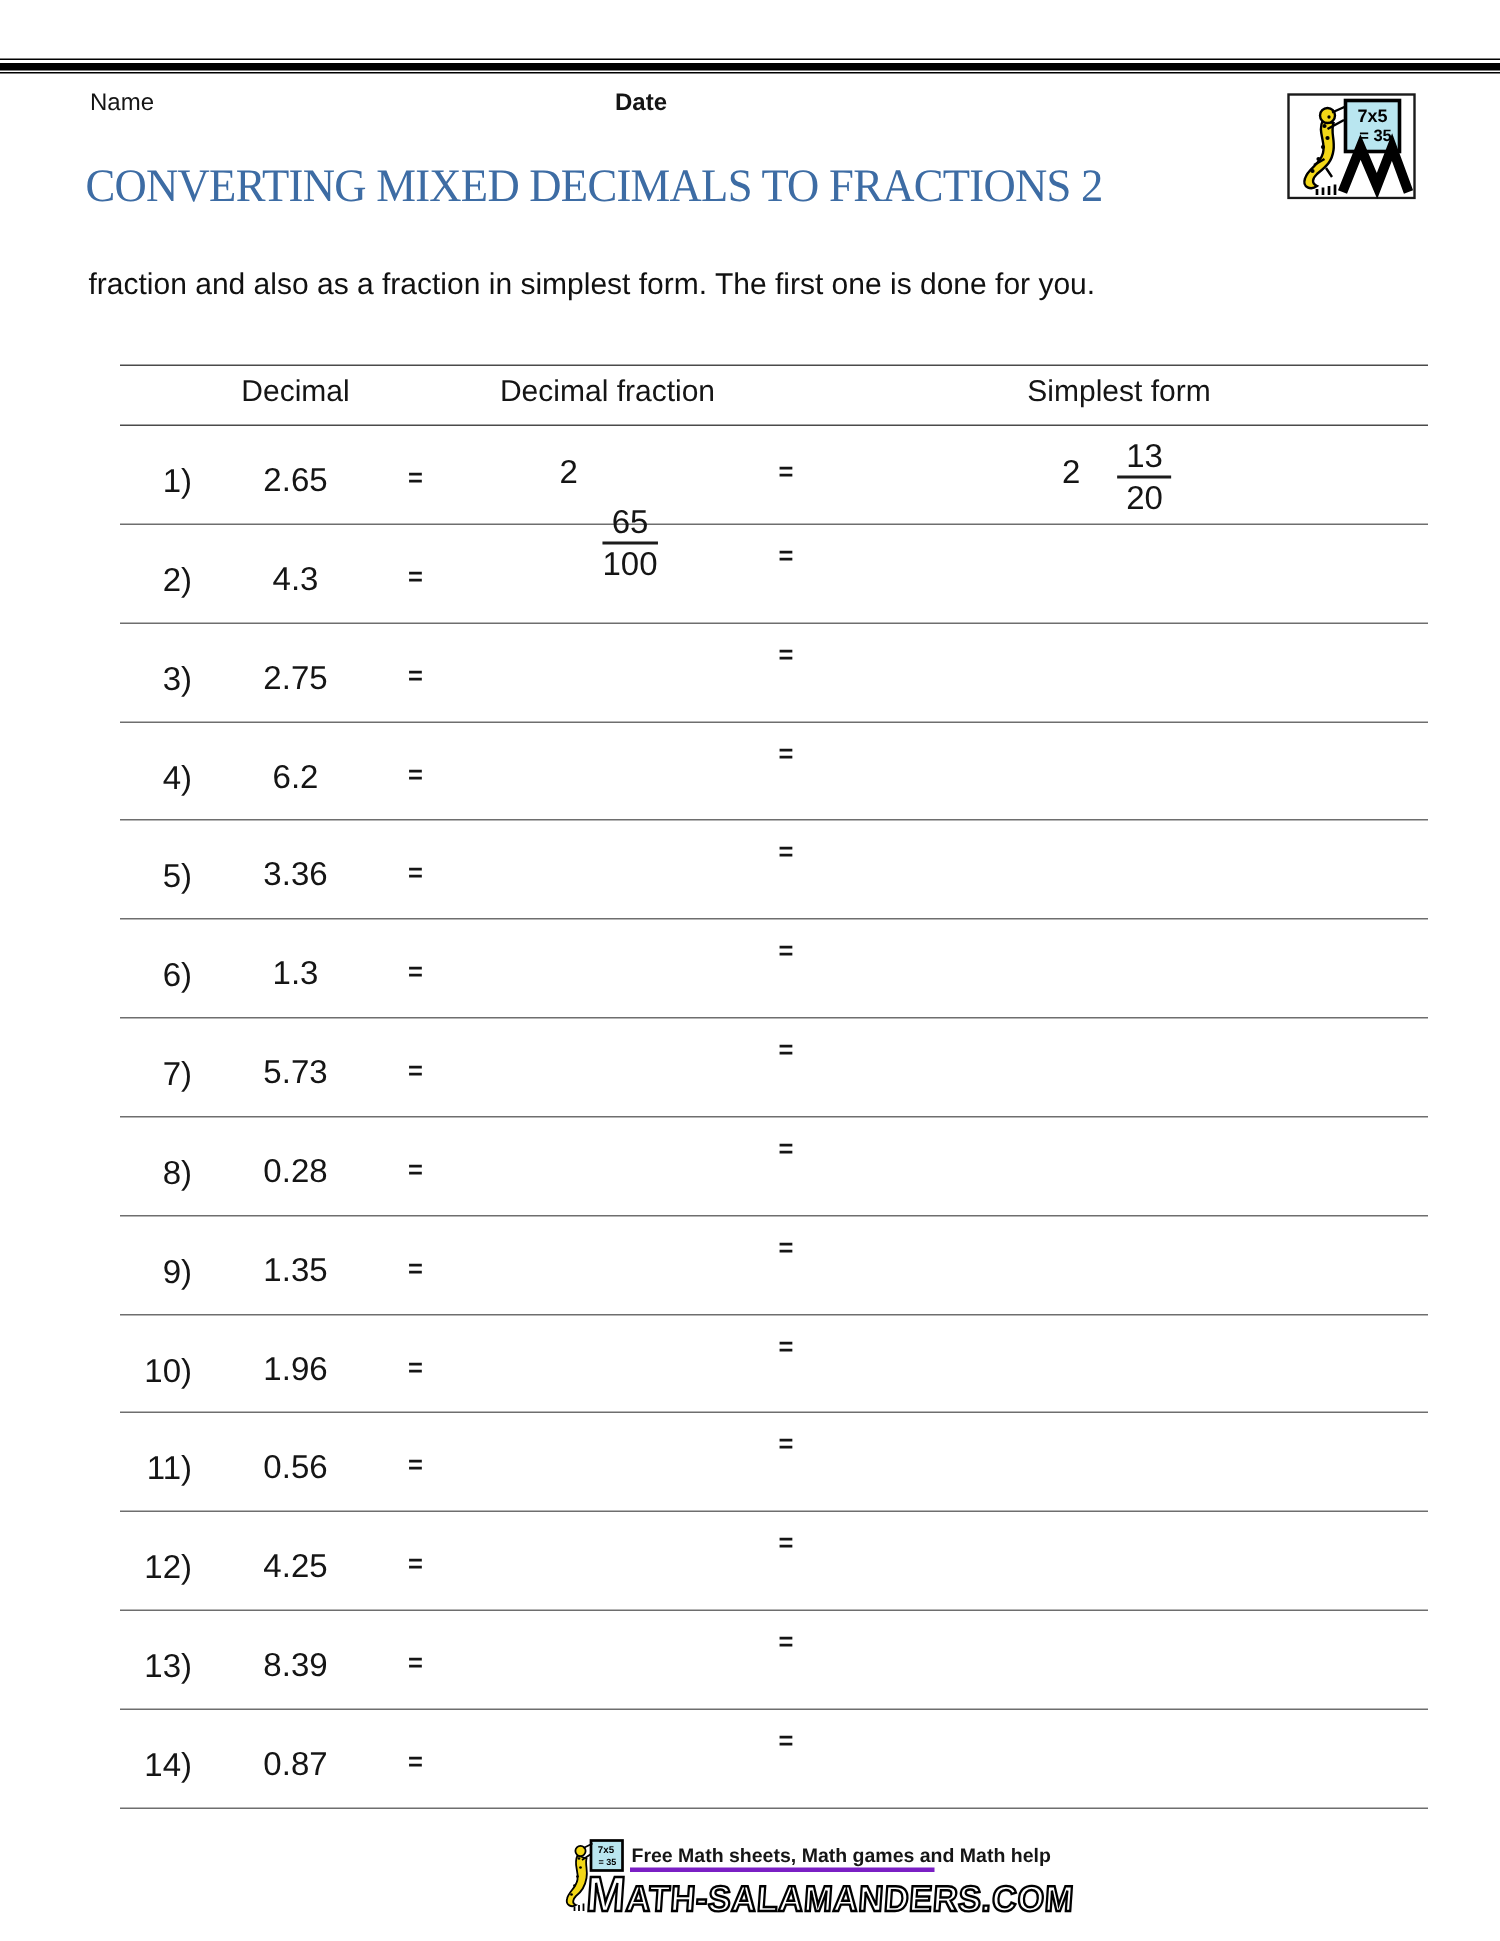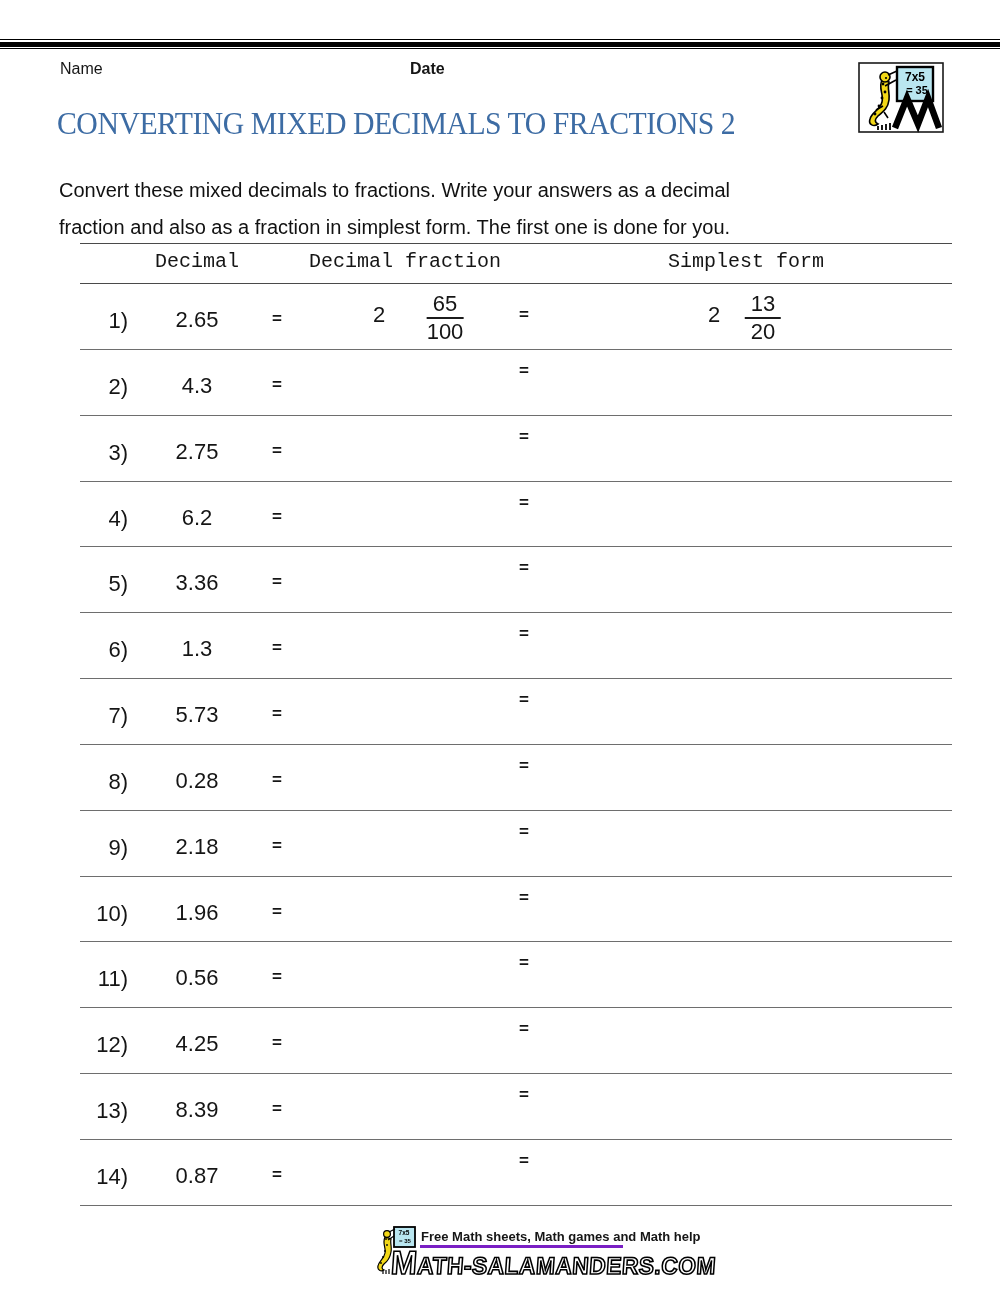--- a/index.html
+++ b/index.html
@@ -22,34 +22,34 @@
     color:#3d6ca4;letter-spacing:-0.5px;white-space:nowrap;
     transform:scaleX(0.96);transform-origin:left;
   }
   .instructions{
     position:absolute;left:59px;top:172px;font-size:20px;line-height:37px;color:#111;
   }
 
   
   .tbl-line{position:absolute;left:80px;width:872px;height:0;border-top:1.5px solid #4a4a4a;}
   .tbl-header{position:absolute;left:80px;top:248px;width:872px;height:35px;font-size:20px;}
-  .tbl-header .hdr{position:absolute;top:2px;transform:translateX(-50%);white-space:nowrap;font-family:Liberation Mono, monospace;}
+  .tbl-header .hdr{position:absolute;top:2px;transform:translateX(-50%);white-space:nowrap;}
 
   .rows{position:absolute;left:80px;top:284px;width:872px;}
   .trow{position:relative;width:872px;height:65.85px;border-bottom:1.4px solid #6e6e6e;box-sizing:border-box;}
   .trow .rownum{position:absolute;left:6px;top:24px;width:42px;text-align:right;font-size:22px;}
   .trow .dec{position:absolute;left:77px;top:23px;width:80px;text-align:center;font-size:22px;}
   .trow .eq1{position:absolute;left:189px;top:25px;width:16px;text-align:center;font-size:17px;font-weight:700;}
   .trow .eq2{position:absolute;left:436px;top:11px;width:16px;text-align:center;font-size:17px;font-weight:700;}
   .trow.example .eq2{top:21px;}
   .whole{position:absolute;top:18px;font-size:22px;}
   .frac{position:absolute;top:7px;text-align:center;font-size:22px;line-height:26px;transform:translateX(-50%);}
   .frac .fnum{display:block;padding:0 6px;border-bottom:2px solid #1c1c1c;}
   .frac .fden{display:block;}
-  .whole.df{left:293px;}  .frac.df{left:365px;}
+  .whole.df{left:293px;}  .frac.df{left:340px;margin-top:44px;}
   .whole.sf{left:628px;}  .frac.sf{left:683px;}
 
   
   .footer{position:absolute;left:0;top:1222px;width:1000px;height:60px;}
   .f-logo{position:absolute;left:373px;top:3px;}
   .f-tagline{position:absolute;left:421px;top:7px;font-size:13px;font-weight:700;white-space:nowrap;}
   .f-rule{position:absolute;left:420px;top:23px;width:203px;height:3px;background:#7a1fc4;}
   .f-site{
     position:absolute;left:391px;top:22px;display:block;white-space:nowrap;
     font-size:24px;font-weight:900;letter-spacing:0.5px;
@@ -93,21 +93,20 @@
           <circle cx="28" cy="16" r="1.1"></circle>
       </g>
       <path d="M20 64 L20 68 M24 63 L24 68 M28 62 L28 68 M32 61 L32 68" stroke="#000" stroke-width="1.8"></path>
     </g>
   </svg>
 </div>
 
 <div class="page-title">CONVERTING MIXED DECIMALS TO FRACTIONS 2</div>
 
 <div class="instructions">
-  <div>Convert these mixed decimals to fractions. Write your answers as a decimal</div>
   <div>fraction and also as a fraction in simplest form. The first one is done for you.</div>
 </div>
 
 <div class="tbl-line" style="top:243px"></div>
 <div class="tbl-header">
   <span class="hdr" style="left:117px">Decimal</span>
   <span class="hdr" style="left:325px">Decimal fraction</span>
   <span class="hdr" style="left:666px">Simplest form</span>
 </div>
 <div class="tbl-line" style="top:283px"></div>
@@ -180,21 +179,21 @@
     <div class="trow">
     <span class="rownum">8)</span>
     <span class="dec">0.28</span>
     <span class="eq1">=</span>
 
     <span class="eq2">=</span>
 
   </div>
     <div class="trow">
     <span class="rownum">9)</span>
-    <span class="dec">2.18</span>
+    <span class="dec">1.35</span>
     <span class="eq1">=</span>
 
     <span class="eq2">=</span>
 
   </div>
     <div class="trow">
     <span class="rownum">10)</span>
     <span class="dec">1.96</span>
     <span class="eq1">=</span>
 

